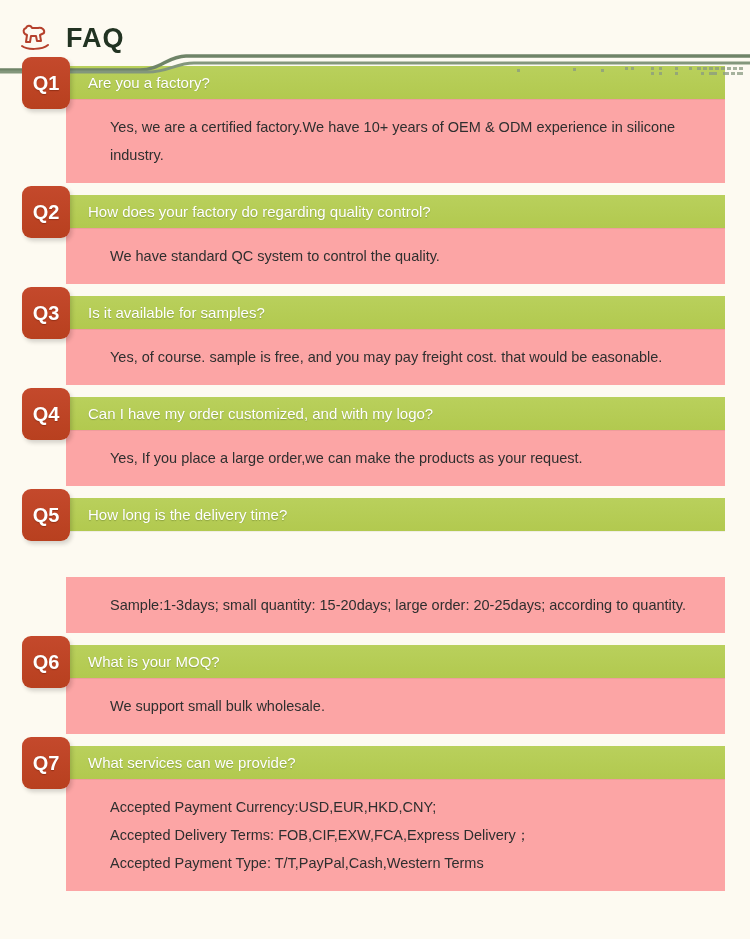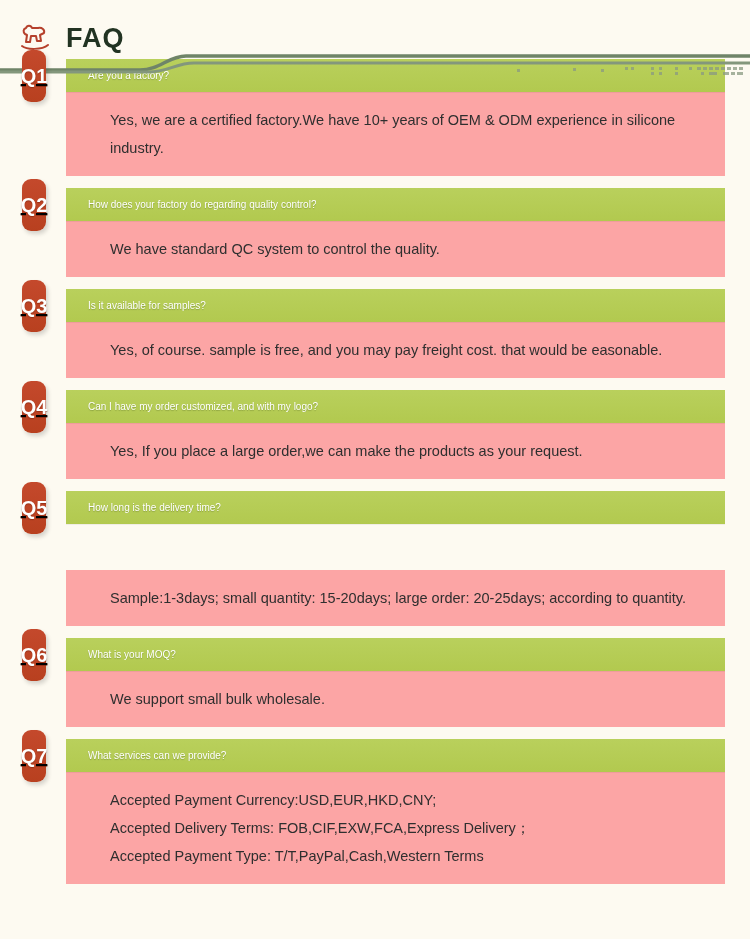--- a/index.html
+++ b/index.html
@@ -11,21 +11,21 @@
     height: 939px;
     background: #fdfaf1;
     font-family: "Liberation Sans", sans-serif;
     overflow: hidden;
     position: relative;
   }
 
   
   .header {
     position: relative;
-    height: 59px;
+    height: 66px;
     width: 750px;
   }
   .header-left {
     position: absolute;
     left: 18px;
     top: 22px;
     display: flex;
     align-items: center;
     gap: 14px;
     z-index: 5;
@@ -77,40 +77,39 @@
     position: relative;
     background: linear-gradient(#b9d05c, #b2c94f);
     height: 33px;
     margin-left: 44px;
     display: flex;
     align-items: center;
     box-shadow: 0 1px 0 rgba(0,0,0,0.05);
   }
   .q-bar .q-text {
     color: #ffffff;
-    font-size: 10px;
+    font-size: 15px;
     padding-left: 22px;
     text-shadow: 0 1px 1px rgba(90,110,40,0.45);
     white-space: nowrap;
     overflow: hidden;
   }
   .q-badge {
     position: absolute;
     left: 0;
     top: -9px;
-    width: 24px;
+    width: 48px;
     height: 52px;
     border-radius: 9px;
     background: linear-gradient(#c4492c, #b8401f);
     box-shadow: 2px 3px 4px rgba(0,0,0,0.16);
     display: flex;
     align-items: center;
     justify-content: center;
     z-index: 4;
-    text-decoration: underline;
   }
   .q-badge span {
     color: #ffffff;
     font-size: 20px;
     font-weight: bold;
     letter-spacing: 0px;
     text-shadow: 0 1px 1px rgba(110,30,10,0.5);
   }
   .a-panel {
     background: #fca5a5;

